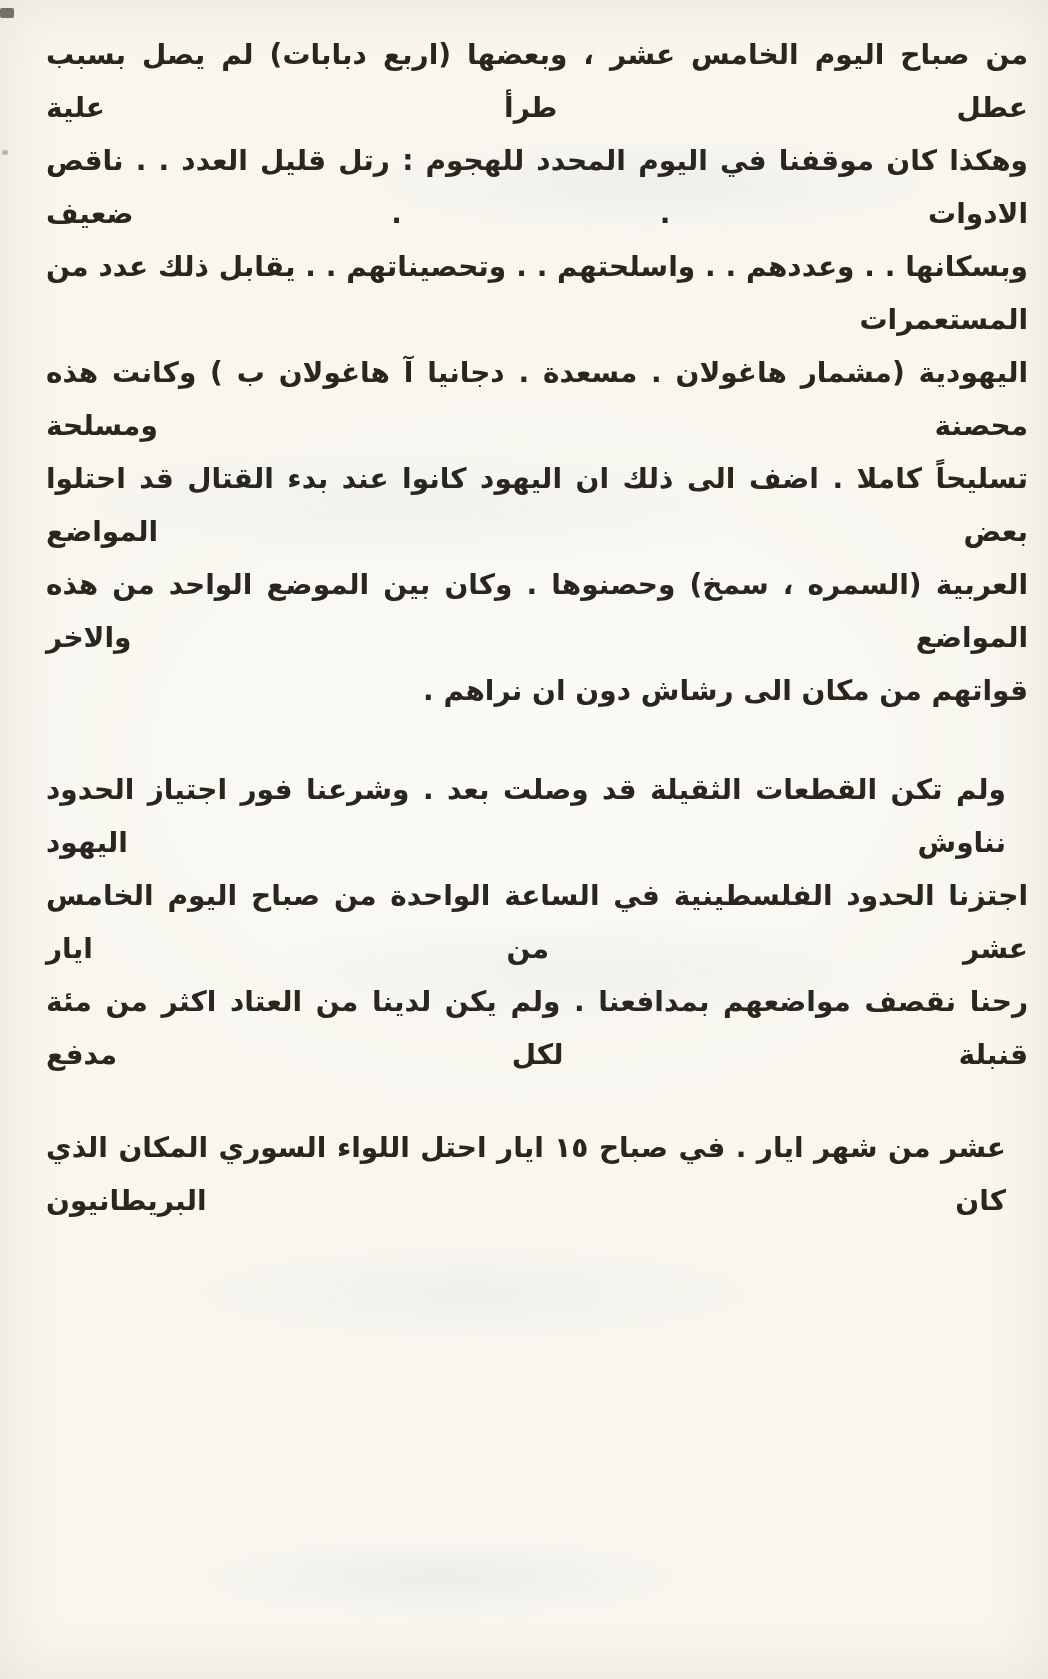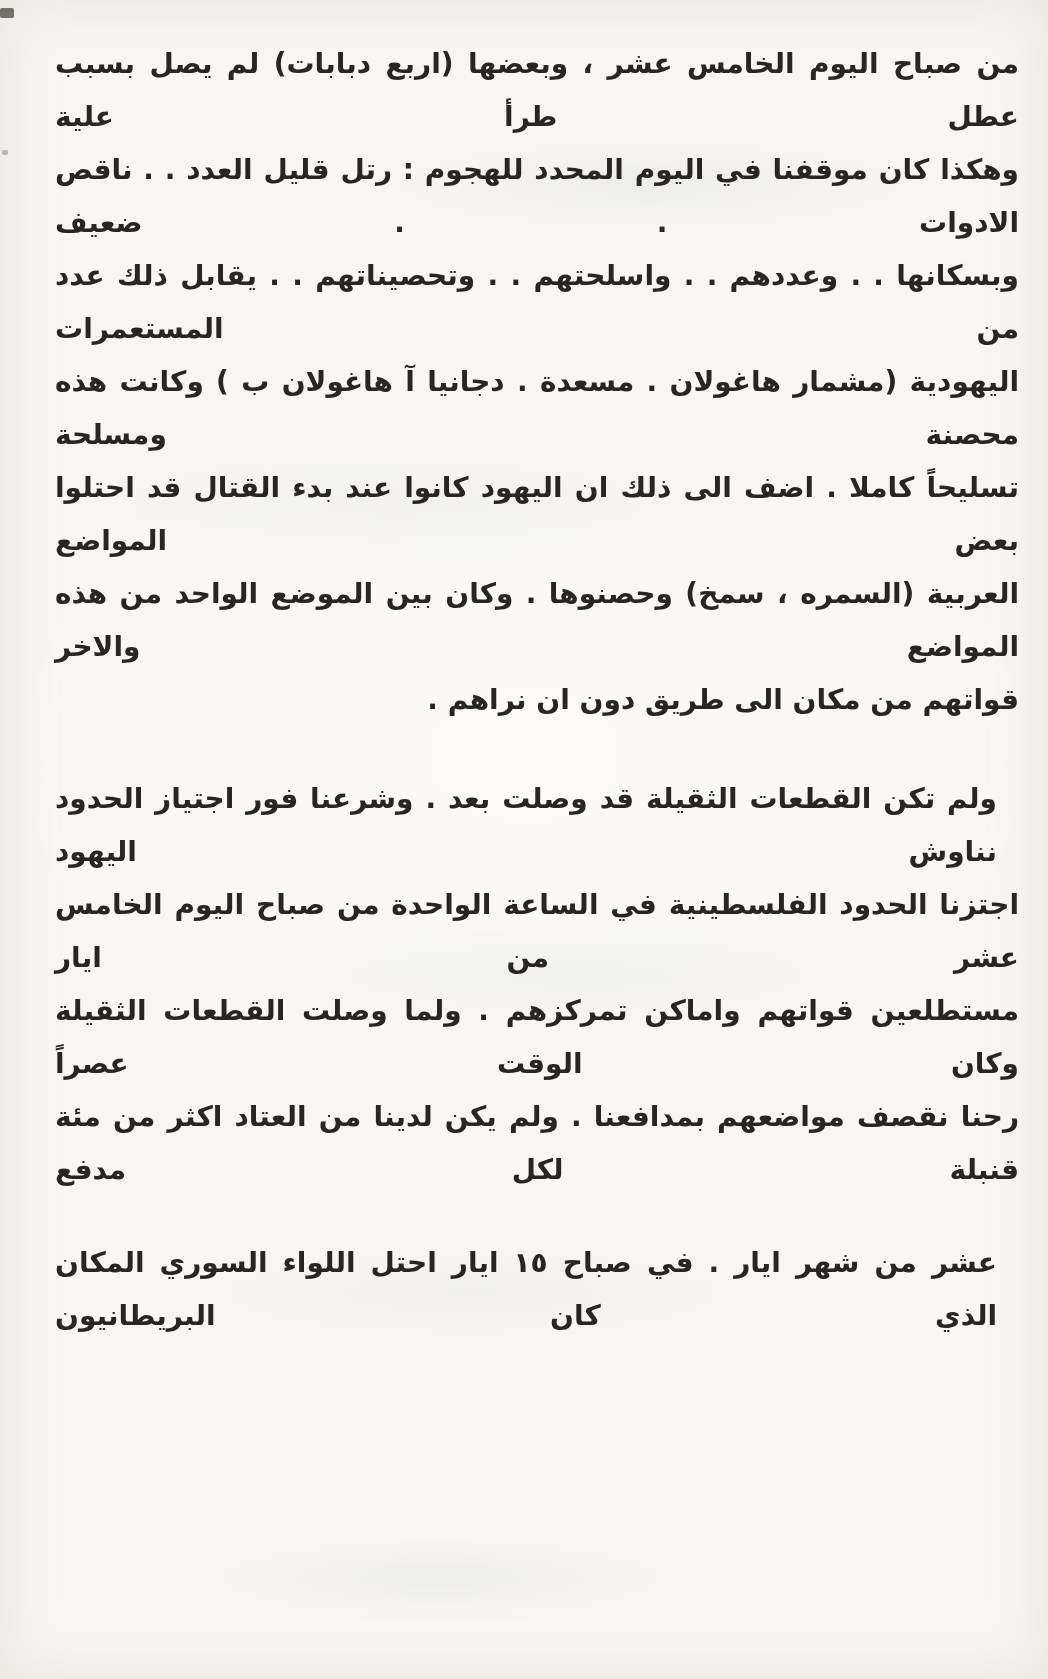--- a/index.html
+++ b/index.html
@@ -28,21 +28,21 @@
   }
   .speck{position:absolute;background:#55534a;border-radius:2px;}
   .speck.s1{left:0;top:8px;width:14px;height:10px;opacity:.8;}
   .speck.s2{left:2px;top:150px;width:6px;height:5px;opacity:.35;}
   .text-block{
     color:#28261f;
     font-size:28px;
     font-weight:bold;
     line-height:53px;
   }
-  .para{margin:13px;}
+  .para{margin:4px;}
   .para .line{
     text-align:justify;
     text-align-last:justify;
     white-space:normal;
   }
   .para .line.last{
     text-align-last:right;
   }
   
   .para + .para .line:first-child{padding-right:22px;}
@@ -60,26 +60,25 @@
   <span class="speck s2"></span>
 
   <main class="text-block">
       <div class="para p1">
         <div class="line">من صباح اليوم الخامس عشر ، وبعضها (اربع دبابات) لم يصل بسبب عطل طرأ علية</div>
         <div class="line">وهكذا كان موقفنا في اليوم المحدد للهجوم : رتل قليل العدد . . ناقص الادوات . . ضعيف</div>
         <div class="line">وبسكانها . . وعددهم . . واسلحتهم . . وتحصيناتهم . . يقابل ذلك عدد من المستعمرات</div>
         <div class="line">اليهودية (مشمار هاغولان . مسعدة . دجانيا آ هاغولان ب ) وكانت هذه محصنة ومسلحة</div>
         <div class="line">تسليحاً كاملا . اضف الى ذلك ان اليهود كانوا عند بدء القتال قد احتلوا بعض المواضع</div>
         <div class="line">العربية (السمره ، سمخ) وحصنوها . وكان بين الموضع الواحد من هذه المواضع والاخر</div>
-        <div class="line last">قواتهم من مكان الى طريق دون ان نراهم .</div>
+        <div class="line last">قواتهم من مكان الى رشاش دون ان نراهم .</div>
       </div>
       <div class="para p2">
         <div class="line">ولم تكن القطعات الثقيلة قد وصلت بعد . وشرعنا فور اجتياز الحدود نناوش اليهود</div>
         <div class="line">اجتزنا الحدود الفلسطينية في الساعة الواحدة من صباح اليوم الخامس عشر من ايار</div>
-        <div class="line">مستطلعين قواتهم واماكن تمركزهم . ولما وصلت القطعات الثقيلة وكان الوقت عصراً</div>
         <div class="line">رحنا نقصف مواضعهم بمدافعنا . ولم يكن لدينا من العتاد اكثر من مئة قنبلة لكل مدفع</div>
       </div>
       <div class="para p3">
         <div class="line">عشر من شهر ايار . في صباح ١٥ ايار احتل اللواء السوري المكان الذي كان البريطانيون</div>
       </div>
     </main>
 
 </div>
 
 </body></html>

